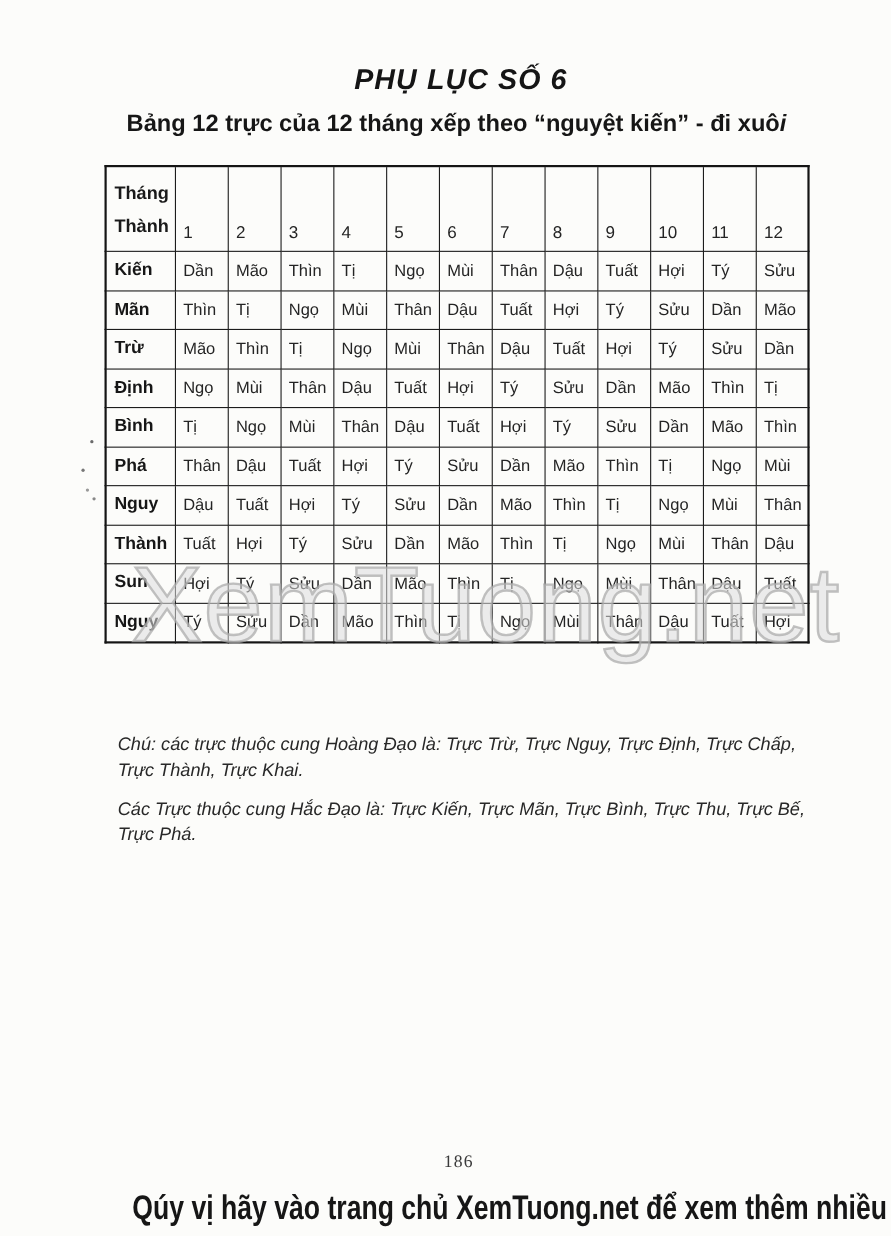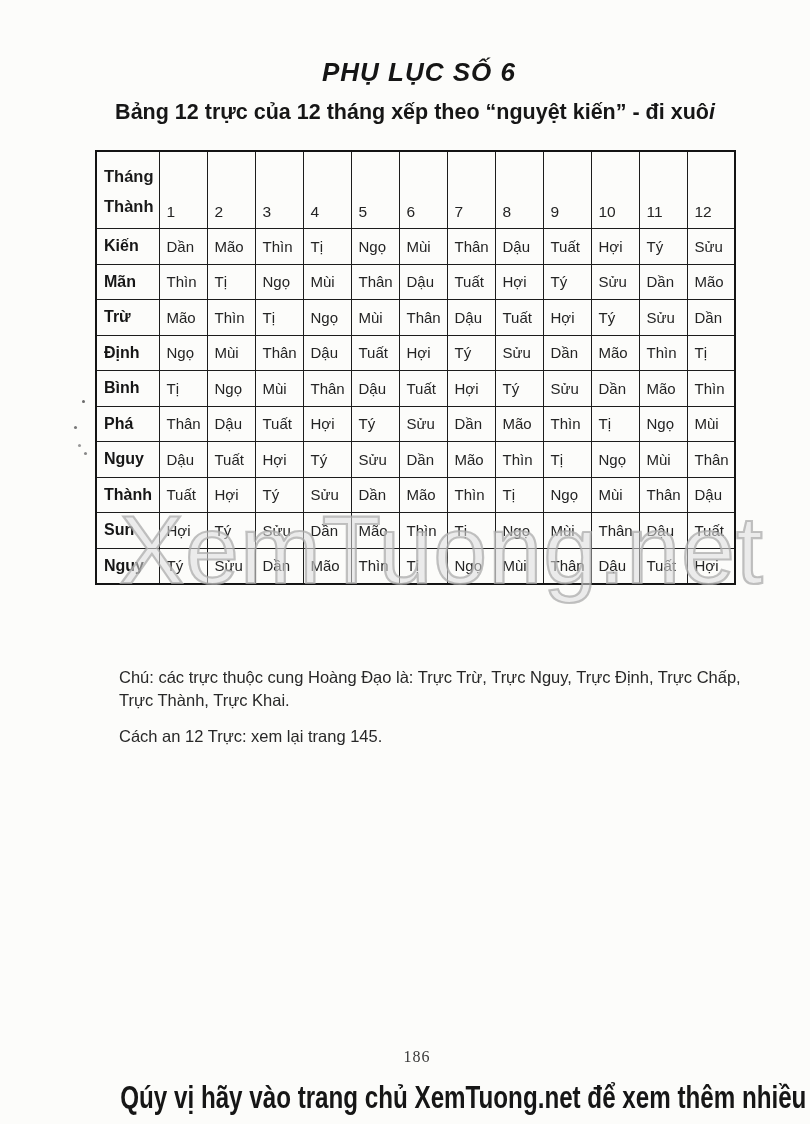--- a/index.html
+++ b/index.html
@@ -45,21 +45,21 @@
     font-size:97px; font-weight:normal; letter-spacing:1px;
     color:rgba(255,255,255,0.30);
     -webkit-text-stroke:2.2px rgba(170,170,170,0.72);
     text-shadow:0 0 1px rgba(180,180,180,0.35);
   }
   
   .notes {
     position:absolute; left:107px; top:666px; width:648px;
     font-size:16.5px; line-height:23px; color:#282828;
   }
-  .notes p { margin:0 0 13px 12px; }
+  .notes p { margin:0 0 13px 0;font-style:italic; }
   
   .page-number {
     position:absolute; top:1048px; left:0; width:810px; text-align:center;
     font-family:"Liberation Serif", serif; font-size:16px; color:#3a3a3a;
     transform:translateX(12px); letter-spacing:1px;
   }
   .footer {
     position:absolute; top:1078px; left:0; width:810px; text-align:center;
     font-size:31px; font-weight:bold; color:#161616; line-height:40px;
   }
@@ -272,21 +272,21 @@
         </tbody>
     </table>
   </div>
 
   <div class="watermark">XemTuong.net</div>
 
   <div class="smudge"></div>
 
   <div class="notes">
     <p>Chú: các trực thuộc cung Hoàng Đạo là: Trực Trừ, Trực Nguy, Trực Định, Trực Chấp, Trực Thành, Trực Khai.</p>
-    <p>Cách an 12 Trực: xem lại trang 145.</p>
+    <p>Các Trực thuộc cung Hắc Đạo là: Trực Kiến, Trực Mãn, Trực Bình, Trực Thu, Trực Bế, Trực Phá.</p>
   </div>
 
   <div class="page-number">186</div>
 
   <div class="footer">
     <span class="squeeze">Qúy vị hãy vào trang chủ XemTuong.net để xem thêm nhiều mục hay khác</span>
   </div>
 
 </div>
 

